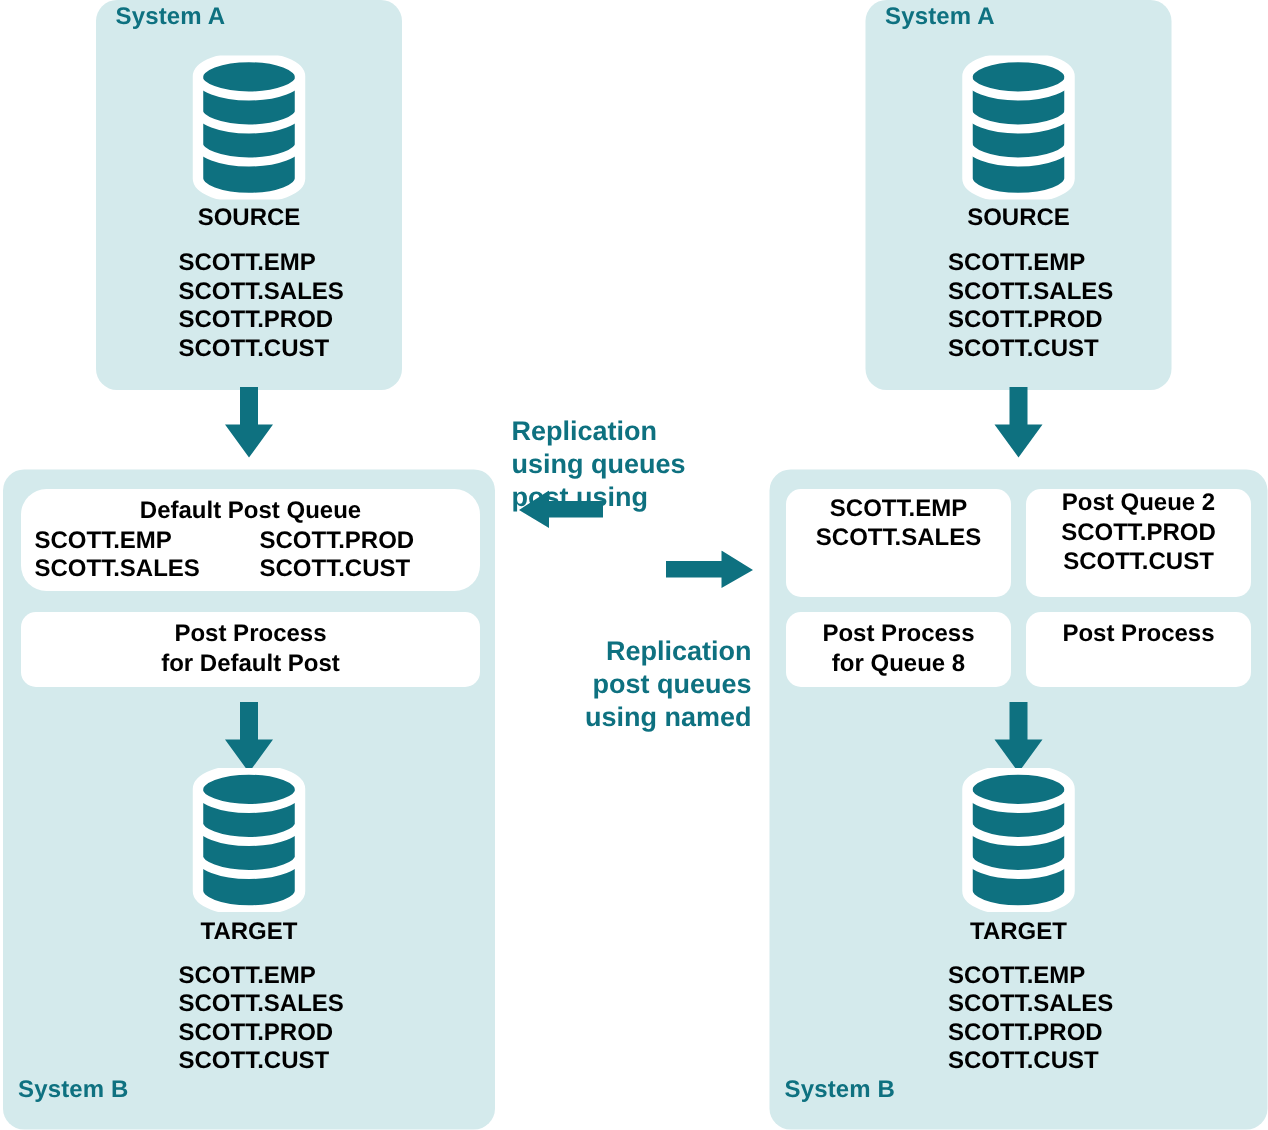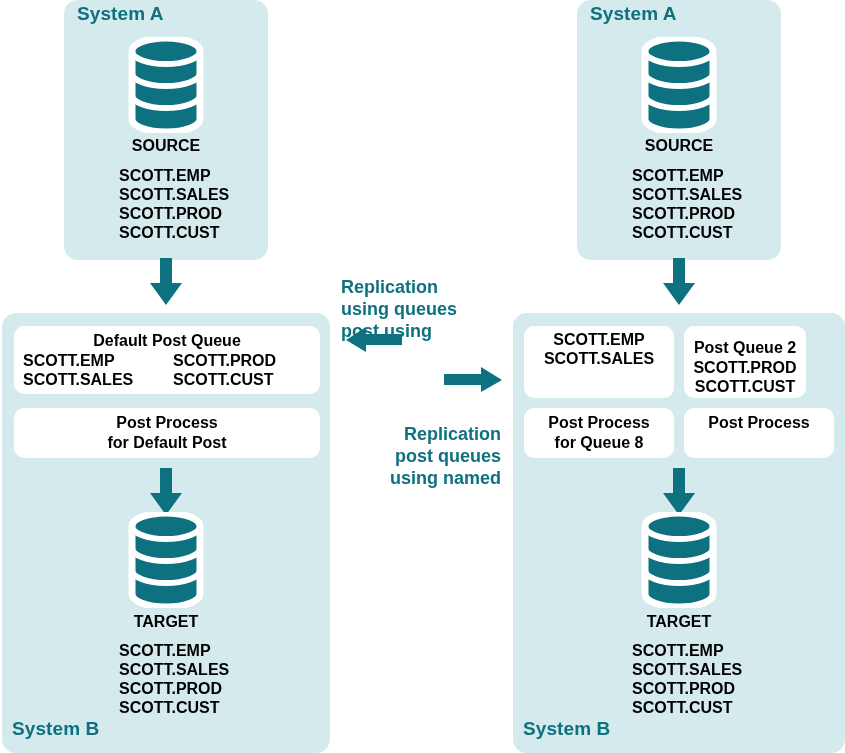--- a/index.html
+++ b/index.html
@@ -31,21 +31,21 @@
     box-sizing: border-box;
   }
   .panel-a-left   { left: 64px;  top: 0px;   width: 204px; height: 260px; }
   .panel-b-left   { left: 2px;   top: 313px; width: 328px; height: 440px; border-bottom-left-radius:14px; border-bottom-right-radius:14px;}
   .panel-a-right  { left: 577px; top: 0px;   width: 204px; height: 260px; }
   .panel-b-right  { left: 513px; top: 313px; width: 332px; height: 440px; }
 
   .system-label {
     position: absolute;
     color: #0e7180;
-    font-size: 19px;
+    font-size: 16px;
     font-weight: bold;
     letter-spacing: 0.1px;
     white-space: nowrap;
   }
   .sys-a-left  { left: 77px;  top: 3px; }
   .sys-a-right { left: 590px; top: 3px; }
   .sys-b-left  { left: 12px;  top: 718px; }
   .sys-b-right { left: 523px; top: 718px; }
 
   
@@ -103,33 +103,33 @@
     line-height: 20px;
     white-space: nowrap;
   }
   .wbox .ln {
     font-size: 16px;
     font-weight: bold;
     line-height: 19px;
     white-space: nowrap;
   }
 
-  .box-default-queue { left: 14px; top: 326px; width: 306px; height: 68px; padding-top: 5px; }
+  .box-default-queue { left: 14px; top: 326px; width: 306px; height: 68px; padding-top: 5px; border-radius: 17px; }
   .dq-grid {
     display: grid;
     grid-template-columns: 150px 150px;
     justify-content: center;
     column-gap: 0px;
   }
   .dq-grid .ln { text-align: left; padding-left: 6px; }
 
   .box-default-proc { left: 14px; top: 408px; width: 306px; height: 50px; padding-top: 5px; }
 
   .box-q1 { left: 524px; top: 326px; width: 150px; height: 72px; padding-top: 4px; }
-  .box-q2 { left: 684px; top: 326px; width: 122px; height: 72px; padding-top: 12px; }
+  .box-q2 { left: 684px; top: 326px; width: 150px; height: 72px; padding-top: 0; }
   .box-p1 { left: 524px; top: 408px; width: 150px; height: 50px; padding-top: 5px; }
   .box-p2 { left: 684px; top: 408px; width: 150px; height: 50px; padding-top: 5px; }
 
   
   .arrow { position: absolute; }
   .arrow svg { display: block; }
 
   .ar-down-1 { left: 149px; top: 258px; }
   .ar-down-2 { left: 149px; top: 468px; }
   .ar-down-3 { left: 662px; top: 258px; }

